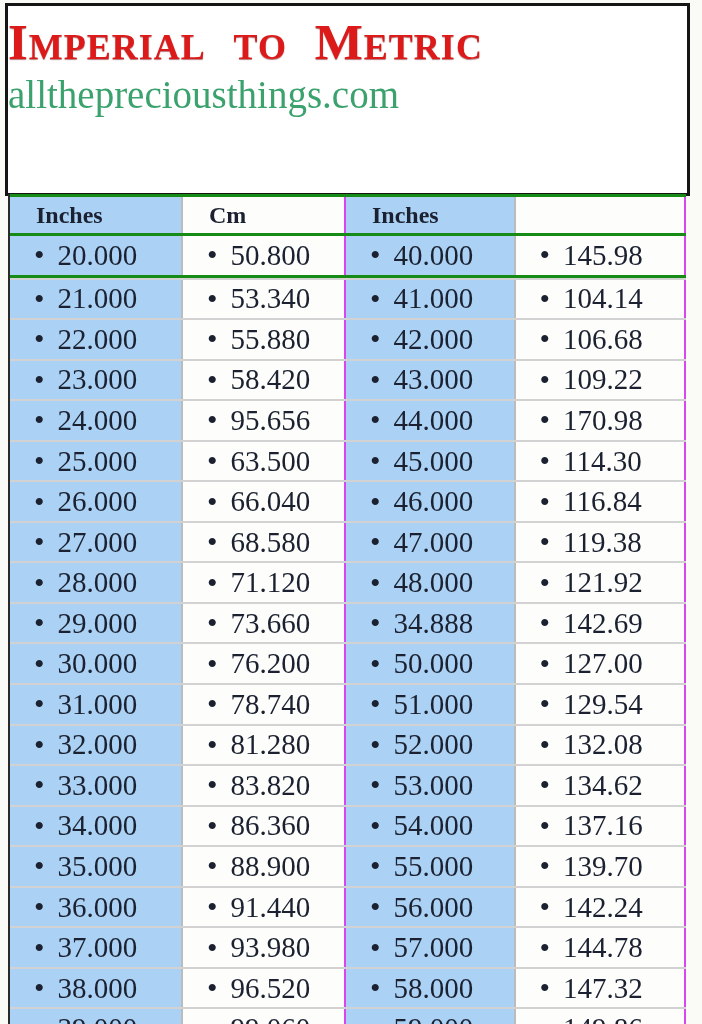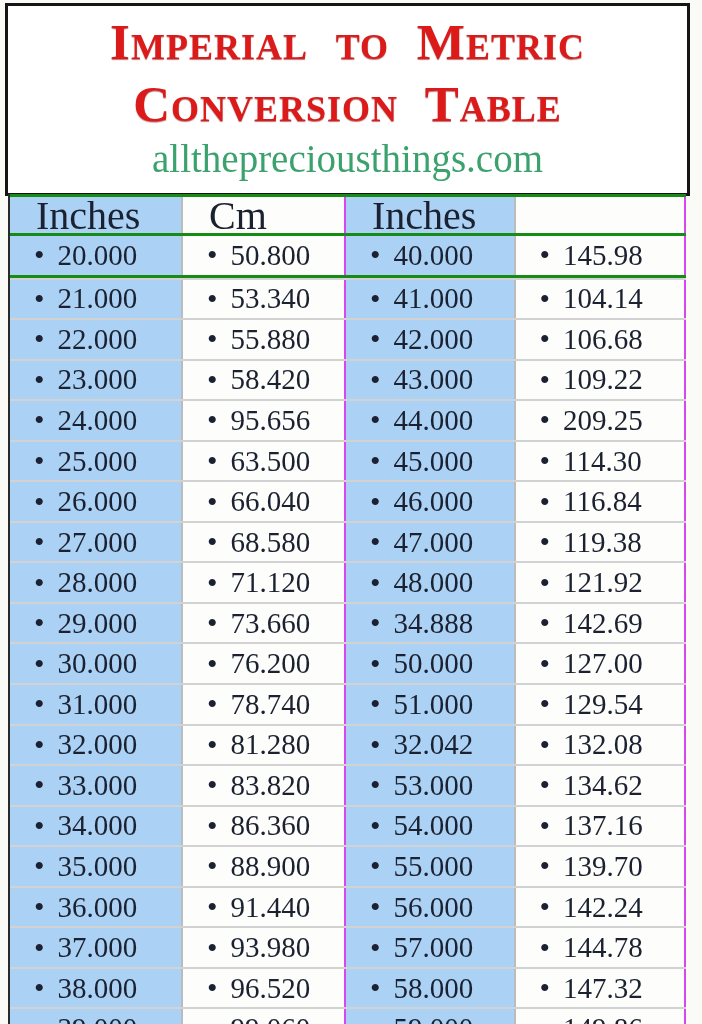--- a/index.html
+++ b/index.html
@@ -17,21 +17,20 @@
 
   
   .header-box {
     position: absolute;
     left: 5px;
     top: 3px;
     width: 679px;
     height: 181px;
     background: #ffffff;
     border: 3px solid var(--box-border, #151515);
-    text-align: center;
     padding-top: 6px;
     box-sizing: content-box;
   }
   .title-line {
     font-variant: small-caps;
     font-weight: bold;
     font-size: 51px;
     line-height: 60px;
     letter-spacing: 1px;
     word-spacing: 14px;
@@ -93,29 +92,29 @@
     border-right: 2px solid #d946ef;
   }
   .cell .bullet {
     margin-left: 24px;
     margin-right: 13px;
     font-size: 30px;
     line-height: 1;
   }
   .header-cell {
     padding-left: 26px;
-    font-size: 40px;
+    font-size: 24px;
+    font-weight: bold;
   }
 </style>
 </head>
 <body style="--title-red: #dd1a1a; --website-green: #3ba26e; --column-blue: #abd2f5; --column-white: #fdfdfb; --green-rule: #168c16; --bottom-rule: #2f7d1d; --row-separator: #d2d2d2; --cell-text: #1b2130; --table-left: #2a2a2a; --box-border: #151515;">
 
 <div class="header-box">
   <h1 class="title-line">Imperial to Metric</h1>
-  <h1 class="title-line second">Conversion Table</h1>
   <div class="website-line">allthepreciousthings.com</div>
 </div>
 
 <div class="conversion-table">
   <div class="trow header-row">
     <div class="cell blue header-cell">Inches</div>
     <div class="cell white header-cell">Cm</div>
     <div class="cell blue header-cell">Inches</div>
     <div class="cell white header-cell"></div>
   </div>
@@ -200,21 +199,21 @@
         <div class="cell white">
           <span class="bullet">•</span>
           <span>95.656</span>
         </div>
         <div class="cell blue">
           <span class="bullet">•</span>
           <span>44.000</span>
         </div>
         <div class="cell white">
           <span class="bullet">•</span>
-          <span>209.25</span>
+          <span>170.98</span>
         </div>
       </div>
       <div class="trow sep">
         <div class="cell blue">
           <span class="bullet">•</span>
           <span>25.000</span>
         </div>
         <div class="cell white">
           <span class="bullet">•</span>
           <span>63.500</span>
@@ -340,21 +339,21 @@
         <div class="cell blue">
           <span class="bullet">•</span>
           <span>32.000</span>
         </div>
         <div class="cell white">
           <span class="bullet">•</span>
           <span>81.280</span>
         </div>
         <div class="cell blue">
           <span class="bullet">•</span>
-          <span>32.042</span>
+          <span>52.000</span>
         </div>
         <div class="cell white">
           <span class="bullet">•</span>
           <span>132.08</span>
         </div>
       </div>
       <div class="trow sep">
         <div class="cell blue">
           <span class="bullet">•</span>
           <span>33.000</span>

